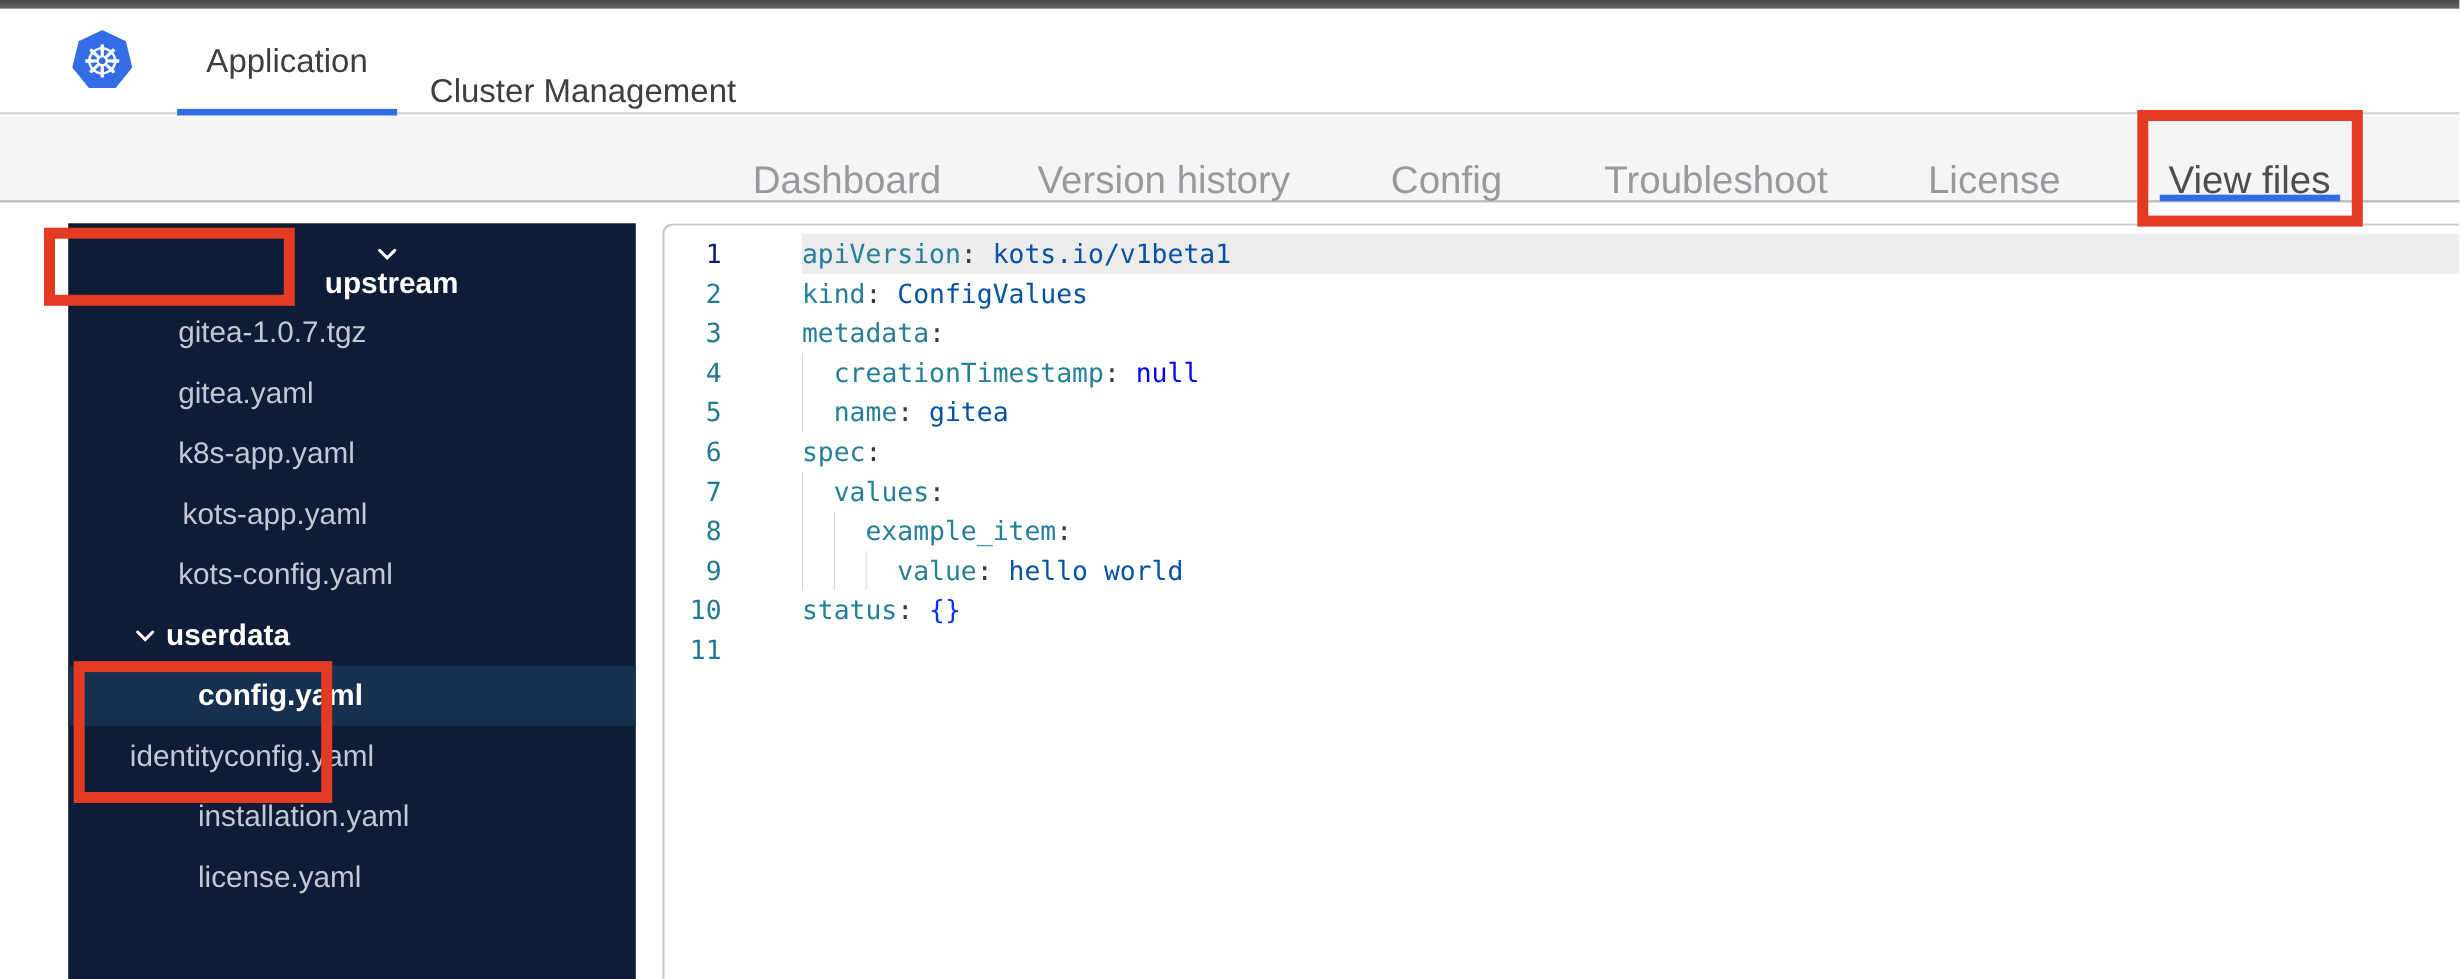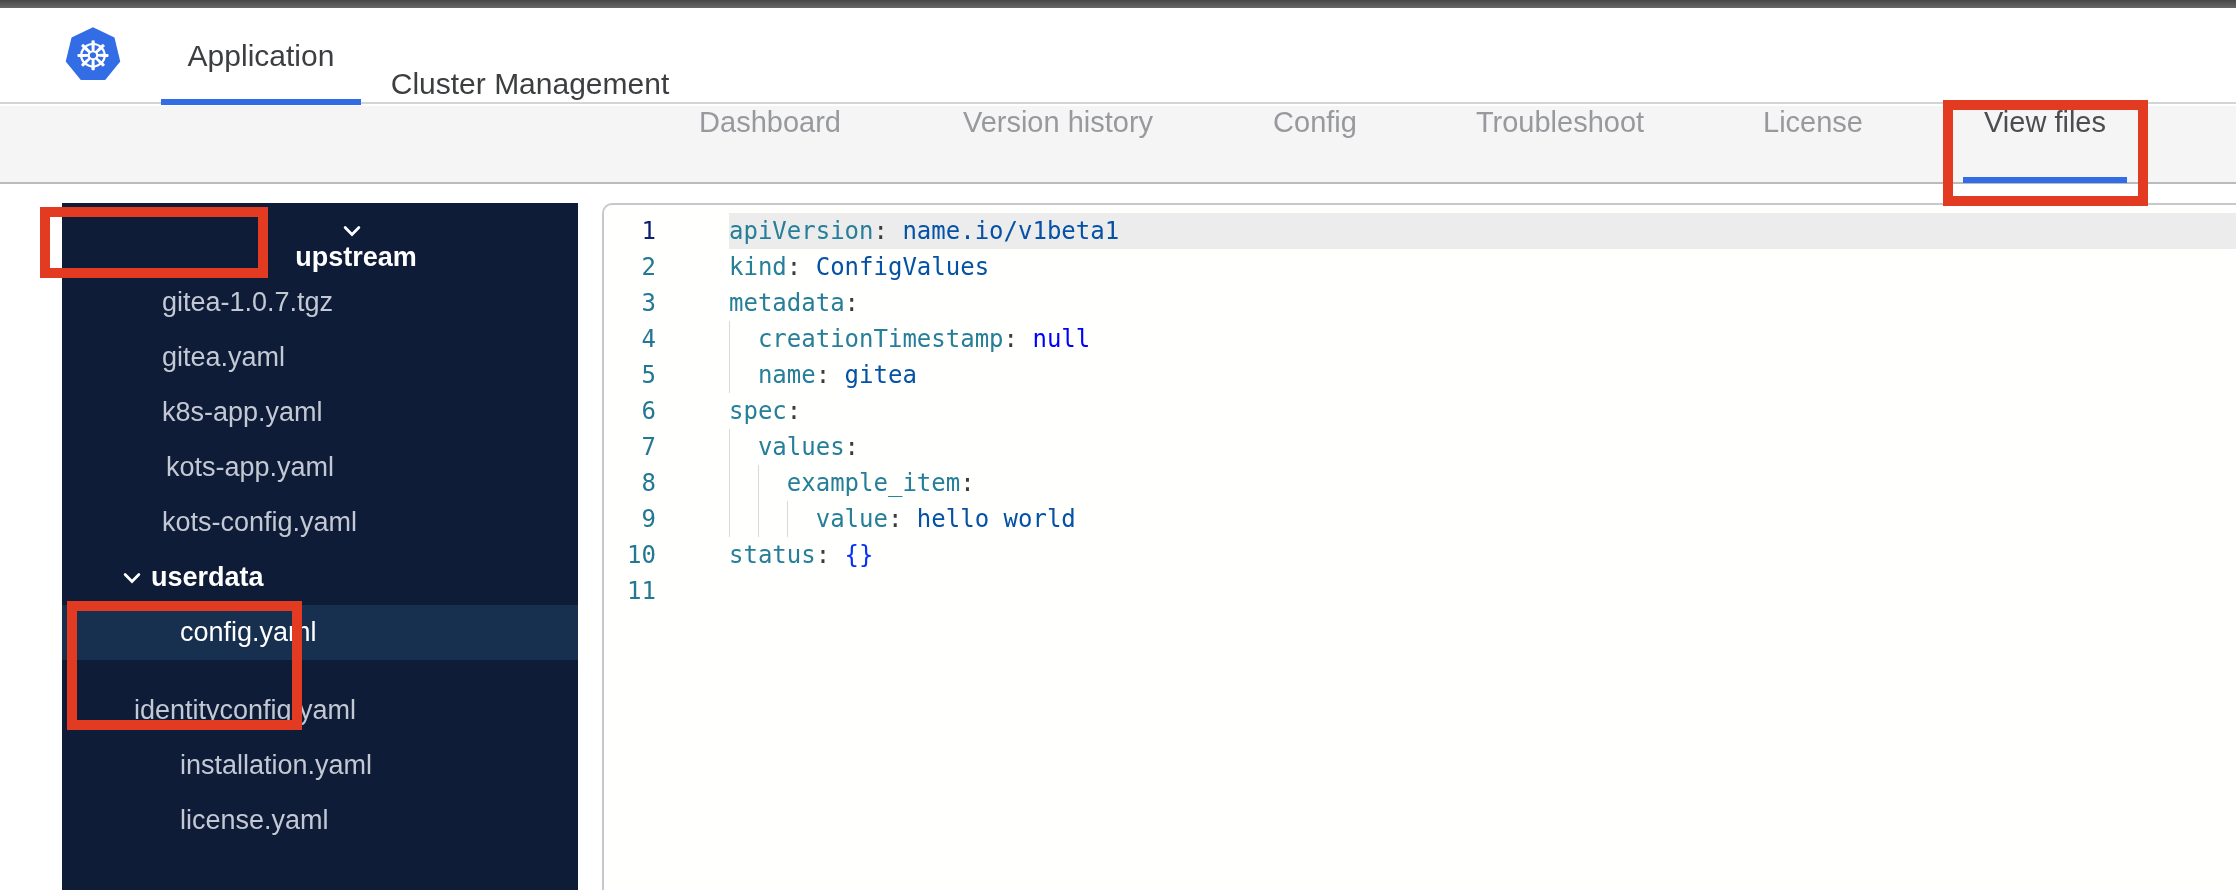--- a/index.html
+++ b/index.html
@@ -27,33 +27,33 @@
   .top-tab.t0{left:161px;width:200px;}
   .top-tab.t1{left:380px;width:300px;margin-top:28px;}
   .top-tab .underline{display:none;}
   .top-tab.active .underline{display:block;position:absolute;left:0;bottom:-1px;
     width:100%;height:6px;background:var(--k8s-blue);}
 
   
   .subnav{position:absolute;left:0;top:106px;width:100%;height:78px;
     background:var(--nav-bg);border-bottom:2px solid #b9bcbe;}
   .sub-tab{position:absolute;top:0;height:78px;transform:translateX(-50%);
-    display:flex;align-items:flex-start;font-size:29px;color:var(--nav-text);cursor:pointer;}
+    display:flex;align-items:flex-end;font-size:35px;color:var(--nav-text);cursor:pointer;}
   .sub-tab.active{color:var(--nav-text-active);}
   .sub-tab .underline{display:none;}
   .sub-tab.active .underline{display:block;position:absolute;left:50%;
     transform:translateX(-50%);bottom:1px;width:164px;height:6px;background:var(--k8s-blue);}
 
   
   .filetree{position:absolute;left:62px;top:203px;width:516px;height:687px;
     background:var(--sidebar-bg);padding-top:17px;overflow:hidden;}
   .tree-row{position:relative;height:55px;display:flex;align-items:center;
     font-size:27px;color:var(--file-text);cursor:pointer;white-space:nowrap;}
   .tree-row.folder{color:#fff;font-weight:bold;}
-  .tree-row.selected{background:var(--sidebar-sel);color:#fff;font-weight:normal;}
+  .tree-row.selected{background:var(--sidebar-sel);color:#fff;font-weight:bold;}
   .tree-row .chev{display:flex;align-items:center;margin-right:8px;}
 
   .editor{position:absolute;left:602px;top:203px;width:1634px;height:687px;
     background:#fffffe;border-top:2px solid #c6c9cc;border-left:2px solid #c6c9cc;
     border-radius:10px 0 0 0;padding-top:8px;overflow:hidden;cursor:text;}
   .code-line{display:flex;height:36px;line-height:36px;
     font-family:"DejaVu Sans Mono",monospace;font-size:24px;}
   .code-line .num{width:52px;text-align:right;color:var(--lnum);flex:none;}
   .code-line .code{position:relative;flex:1;margin-left:73px;white-space:pre;color:#3b3b3b;}
   .code-line.current .num{color:var(--lnum-active);}
@@ -145,35 +145,35 @@
         <span class="chev">
           <svg width="22" height="22" viewBox="0 0 16 16">
             <path d="M3 5.5 L8 10.5 L13 5.5" stroke="#ffffff" stroke-width="2" fill="none" stroke-linecap="round"></path>
           </svg>
         </span>
         <span>userdata</span>
       </div>
       <div class="tree-row  selected" style="padding-left: 118px;">
         <span>config.yaml</span>
       </div>
-      <div class="tree-row " style="padding-left: 72px; margin-top: 23px;">
+      <div class="tree-row " style="padding-left: 56px;">
         <span>identityconfig.yaml</span>
       </div>
       <div class="tree-row " style="padding-left: 118px;">
         <span>installation.yaml</span>
       </div>
       <div class="tree-row " style="padding-left: 118px;">
         <span>license.yaml</span>
       </div>
     </aside>
 
   <main class="editor" id="editor">
       <div class="code-line current">
         <span class="num">1</span>
-        <span class="code"><span class="tk-key">apiVersion</span><span class="tk-punc">: </span><span class="tk-val">name.io/v1beta1</span></span>
+        <span class="code"><span class="tk-key">apiVersion</span><span class="tk-punc">: </span><span class="tk-val">kots.io/v1beta1</span></span>
       </div>
       <div class="code-line">
         <span class="num">2</span>
         <span class="code"><span class="tk-key">kind</span><span class="tk-punc">: </span><span class="tk-val">ConfigValues</span></span>
       </div>
       <div class="code-line">
         <span class="num">3</span>
         <span class="code"><span class="tk-key">metadata</span><span class="tk-punc">:</span></span>
       </div>
       <div class="code-line">

